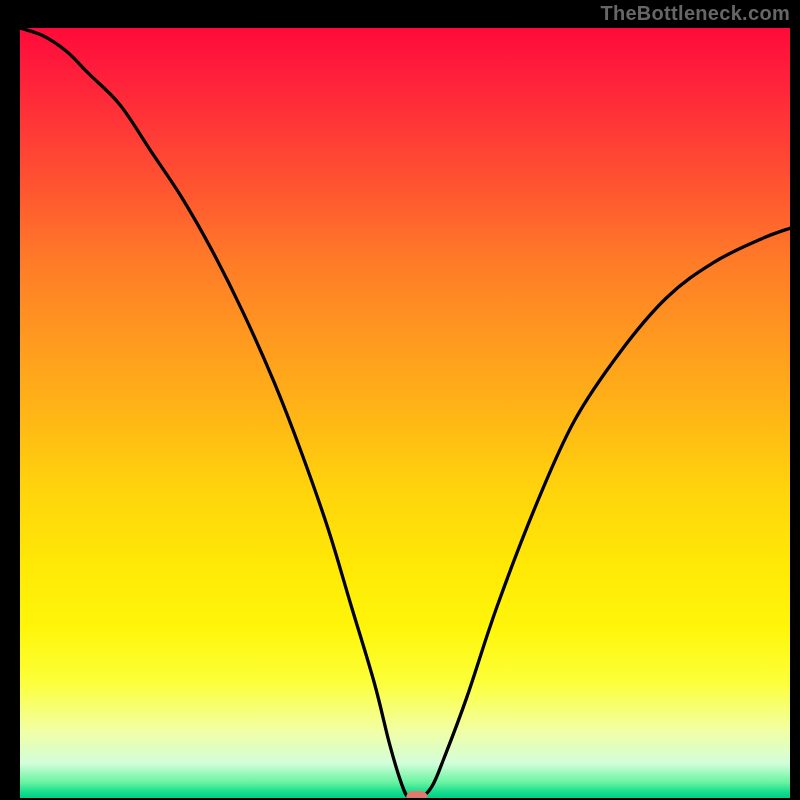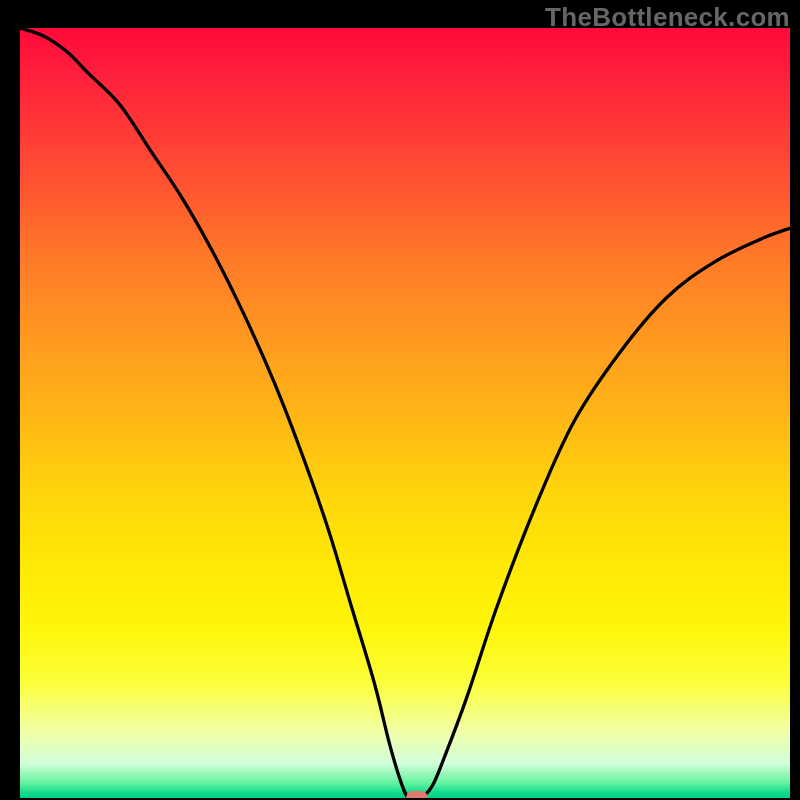--- a/index.html
+++ b/index.html
@@ -15,21 +15,21 @@
     position: relative;
     width: 800px;
     height: 800px;
     background: #000;
   }
   .watermark {
     position: absolute;
     top: 2px;
     right: 10px;
     color: #666;
-    font-size: 26px;
+    font-size: 20px;
     font-weight: 600;
     letter-spacing: 0.3px;
     user-select: none;
     z-index: 5;
   }
   .plot {
     position: absolute;
     left: 20px;
     top: 28px;
     width: 770px;

